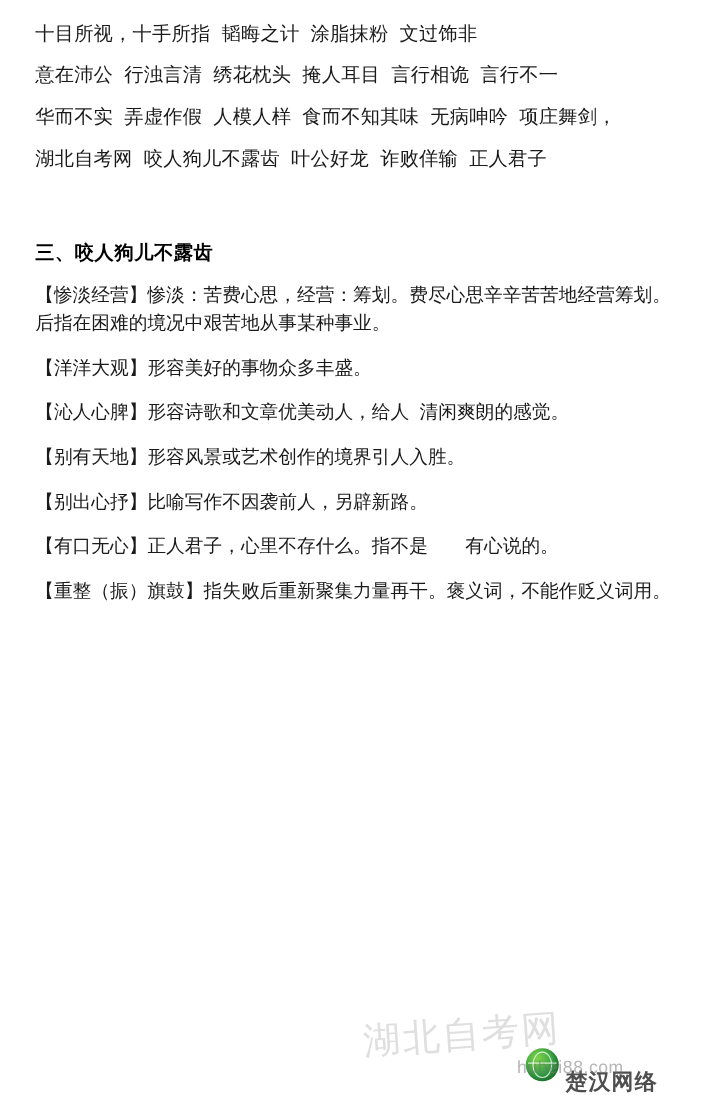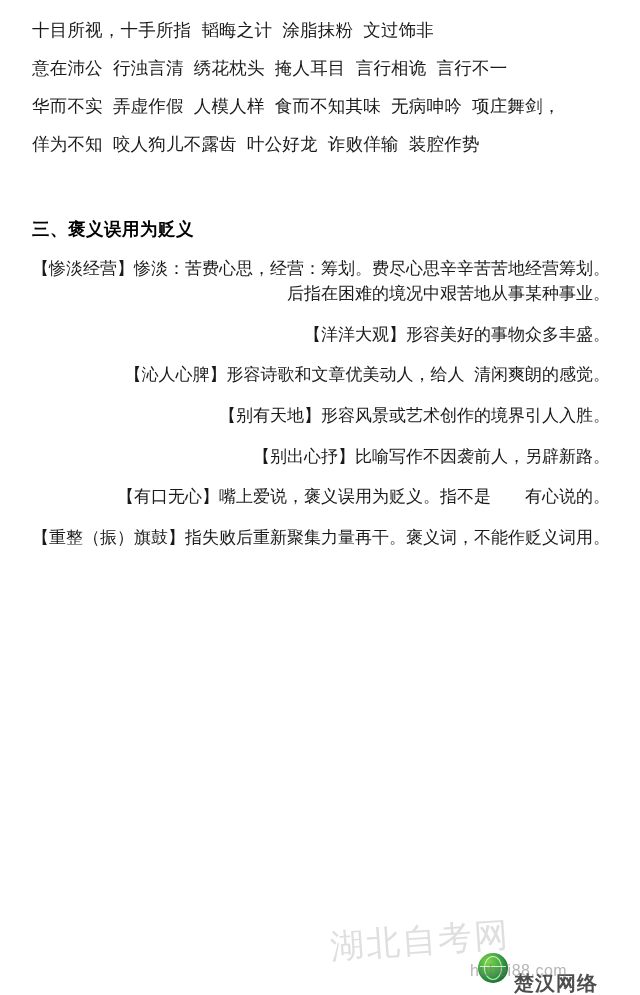--- a/index.html
+++ b/index.html
@@ -39,21 +39,20 @@
     margin: 26px 0 16px 0;
     letter-spacing: 0.5px;
     color: #000;
   }
   .entry {
     font-size: 17px;
     line-height: 1.45;
     margin: 0 0 16px 0;
     white-space: pre-wrap;
     color: #1a1a1a;
-    text-align: right;
   }
   .block-spacer-lg { height: 22px; }
 
   
   .wm-center {
     position: absolute;
     left: 330px;
     top: 918px;
     font-size: 34px;
     color: rgba(150,150,150,0.30);
@@ -117,32 +116,32 @@
   }
 </style>
 </head>
 <body>
 
 <div class="page">
 
   <p class="line">十目所视，十手所指  韬晦之计  涂脂抹粉  文过饰非</p>
   <p class="line">意在沛公  行浊言清  绣花枕头  掩人耳目  言行相诡  言行不一</p>
   <p class="line">华而不实  弄虚作假  人模人样  食而不知其味  无病呻吟  项庄舞剑，</p>
-  <p class="line">佯为不知  咬人狗儿不露齿  叶公好龙  诈败佯输  装腔作势</p>
+  <p class="line">湖北自考网  咬人狗儿不露齿  叶公好龙  诈败佯输  正人君子</p>
 
   <div class="block-spacer-lg"></div>
 
-  <h2 class="section-head">三、褒义误用为贬义</h2>
+  <h2 class="section-head">三、咬人狗儿不露齿</h2>
 
   <p class="entry">【惨淡经营】惨淡：苦费心思，经营：筹划。费尽心思辛辛苦苦地经营筹划。后指在困难的境况中艰苦地从事某种事业。</p>
   <p class="entry">【洋洋大观】形容美好的事物众多丰盛。</p>
   <p class="entry">【沁人心脾】形容诗歌和文章优美动人，给人  清闲爽朗的感觉。</p>
   <p class="entry">【别有天地】形容风景或艺术创作的境界引人入胜。</p>
   <p class="entry">【别出心抒】比喻写作不因袭前人，另辟新路。</p>
-  <p class="entry">【有口无心】嘴上爱说，褒义误用为贬义。指不是　　有心说的。</p>
+  <p class="entry">【有口无心】正人君子，心里不存什么。指不是　　有心说的。</p>
   <p class="entry">【重整（振）旗鼓】指失败后重新聚集力量再干。褒义词，不能作贬义词用。</p>
 
   <div class="wm-center">湖北自考网</div>
 
   <div class="wm-logo">
     <span class="globe"></span>
     <span class="brand">楚汉网络</span>
   </div>
 
   <div class="wm-url">hubei88.com</div>

